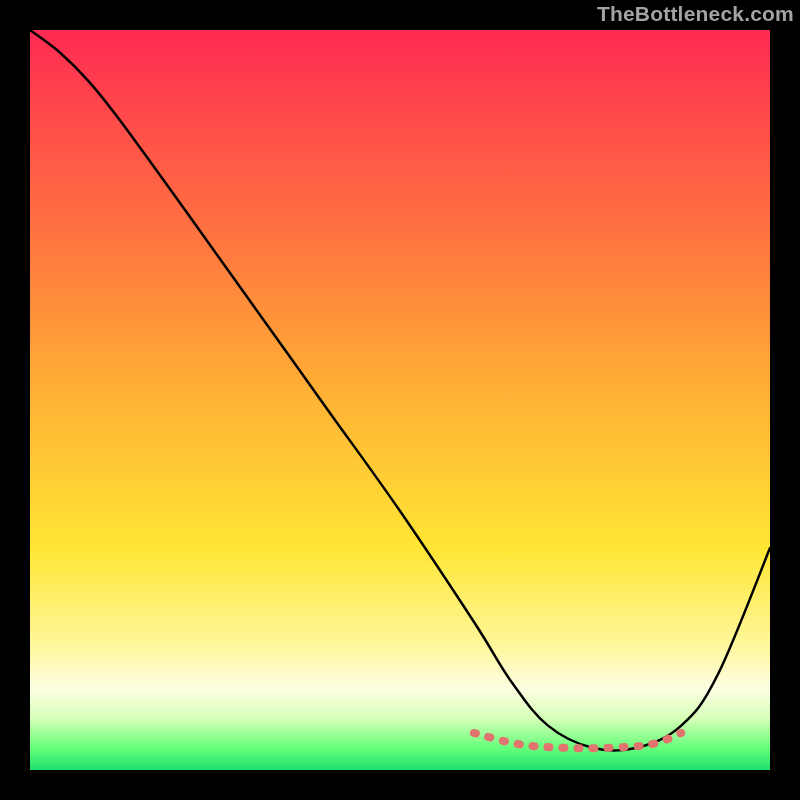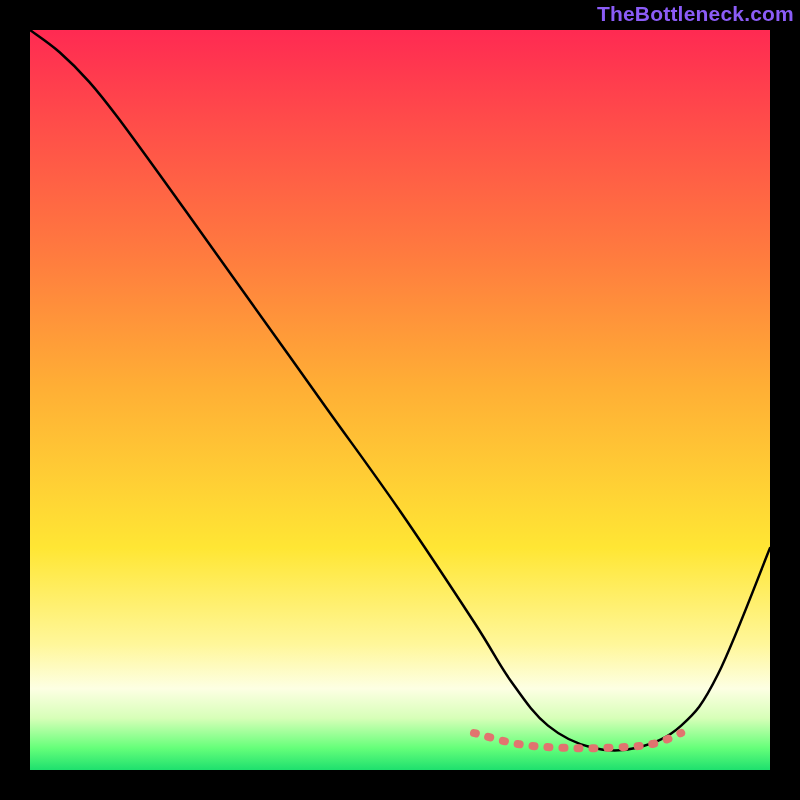--- a/index.html
+++ b/index.html
@@ -14,21 +14,21 @@
   .container {
     position: relative;
     width: 800px;
     height: 800px;
     background: #000;
   }
   .watermark {
     position: absolute;
     top: 2px;
     right: 6px;
-    color: #8b5cf6;
+    color: #a3a3a3;
     font-size: 21px;
     font-weight: 600;
     letter-spacing: 0.2px;
     z-index: 10;
   }
   .plot-area {
     position: absolute;
     left: 30px;
     top: 30px;
     width: 740px;

